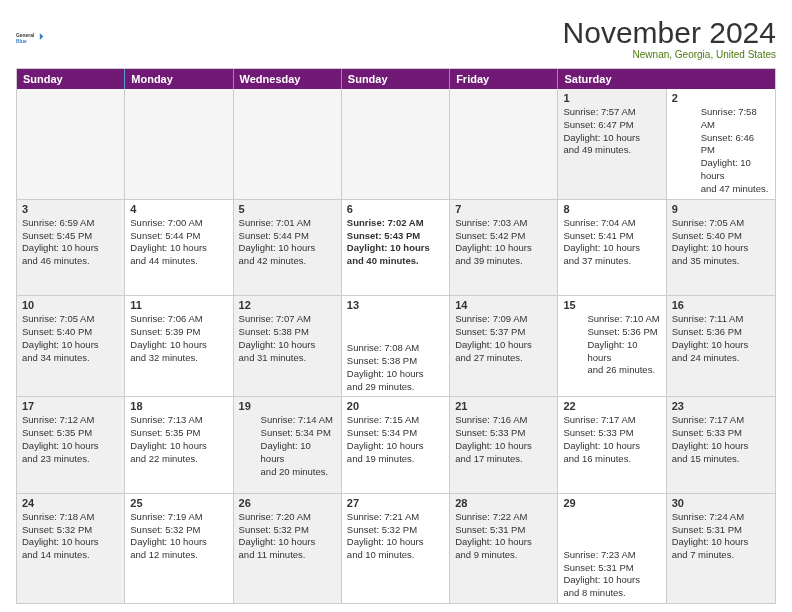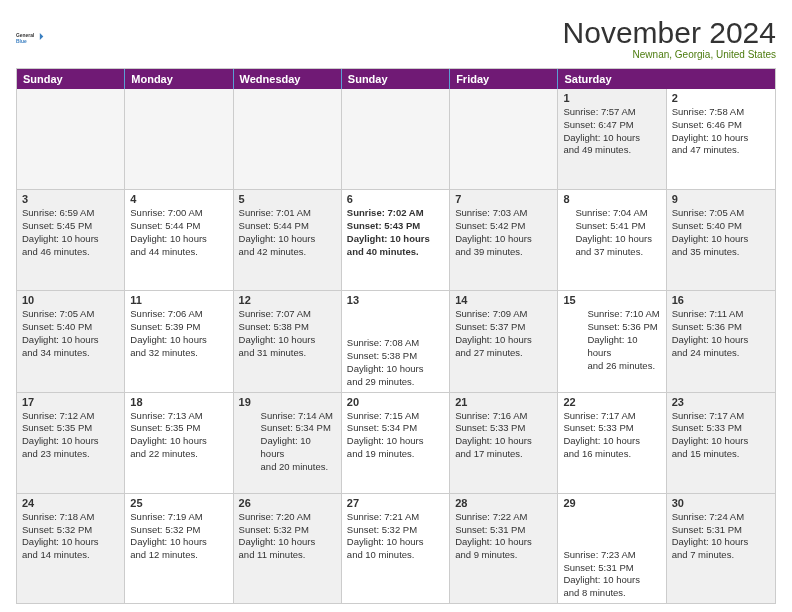--- a/index.html
+++ b/index.html
@@ -134,21 +134,21 @@
           <div class="cal-cell empty"></div>
           <div class="cal-cell shaded">
             <div class="day-num">1</div>
             <div class="day-info" style="white-space: pre-line;">Sunrise: 7:57 AM
 Sunset: 6:47 PM
 Daylight: 10 hours
 and 49 minutes.</div>
           </div>
           <div class="cal-cell">
             <div class="day-num">2</div>
-            <div class="day-info" style="white-space: pre-line;">Sunrise: 7:58 AM
+            <div class="day-info" style="white-space: pre-line; margin-left: 29px;">Sunrise: 7:58 AM
 Sunset: 6:46 PM
 Daylight: 10 hours
 and 47 minutes.</div>
           </div>
         </div>
         <div class="cal-row">
           <div class="cal-cell shaded">
             <div class="day-num">3</div>
             <div class="day-info" style="white-space: pre-line;">Sunrise: 6:59 AM
 Sunset: 5:45 PM
@@ -178,21 +178,21 @@
           </div>
           <div class="cal-cell shaded">
             <div class="day-num">7</div>
             <div class="day-info" style="white-space: pre-line;">Sunrise: 7:03 AM
 Sunset: 5:42 PM
 Daylight: 10 hours
 and 39 minutes.</div>
           </div>
           <div class="cal-cell">
             <div class="day-num">8</div>
-            <div class="day-info" style="white-space: pre-line; margin-left: 12px;">Sunrise: 7:04 AM
+            <div class="day-info" style="white-space: pre-line;">Sunrise: 7:04 AM
 Sunset: 5:41 PM
 Daylight: 10 hours
 and 37 minutes.</div>
           </div>
           <div class="cal-cell shaded">
             <div class="day-num">9</div>
             <div class="day-info" style="white-space: pre-line;">Sunrise: 7:05 AM
 Sunset: 5:40 PM
 Daylight: 10 hours
 and 35 minutes.</div>

